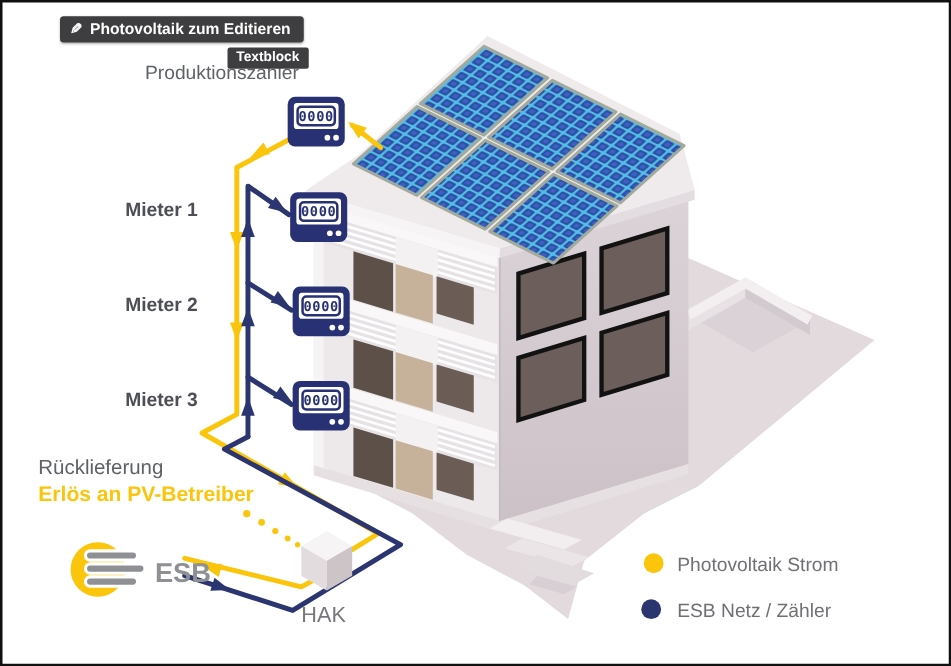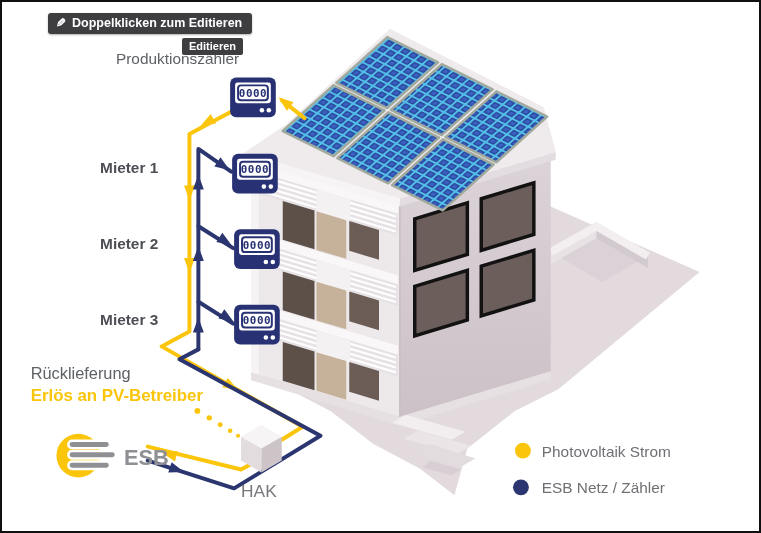--- a/index.html
+++ b/index.html
@@ -242,16 +242,16 @@
     </g>
     <g>
       <circle cx="522" cy="489" r="8" fill="#2B356F"></circle>
       <text x="543" y="495" class="t-legend">ESB Netz / Zähler</text>
     </g>
   </g>
 </svg>
 
 <div class="tooltip">
   <span class="pencil">✎</span>
-  <span>Doppelklicken zum Editieren</span>
+  <span>Photovoltaik zum Editieren</span>
 </div>
-<div class="tooltip-tag">Editieren</div>
+<div class="tooltip-tag">Textblock</div>
 </div>
 
 </body></html>

